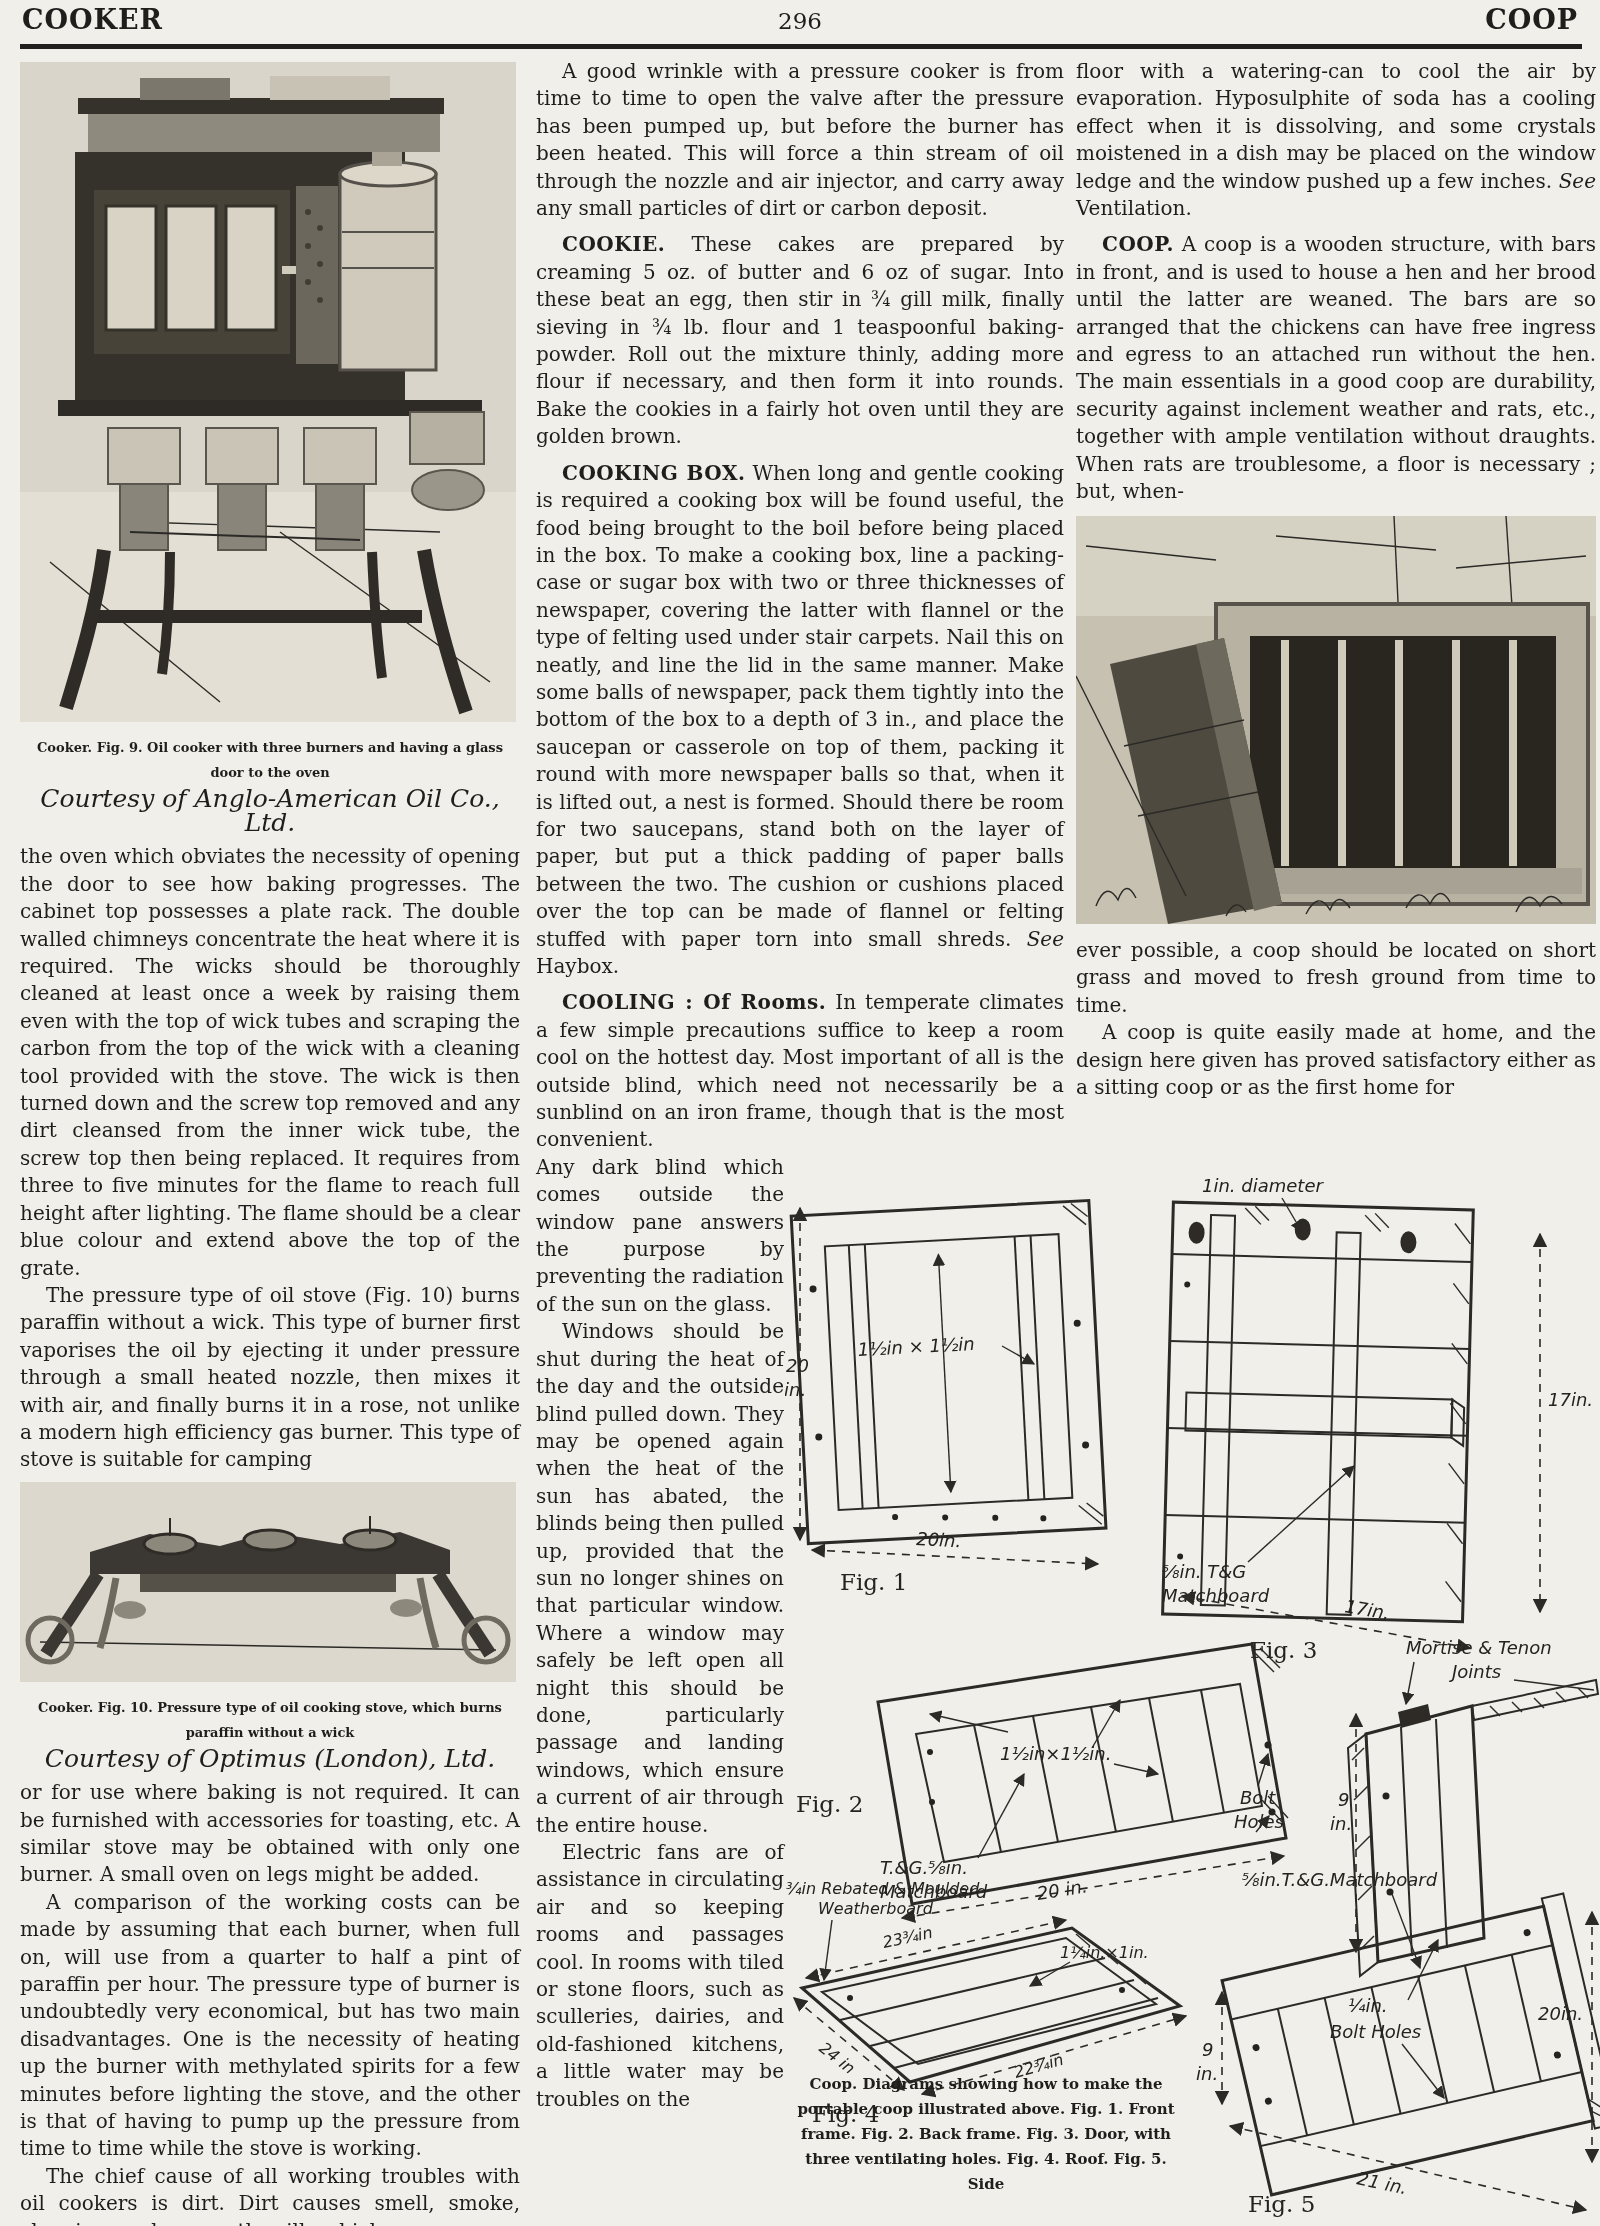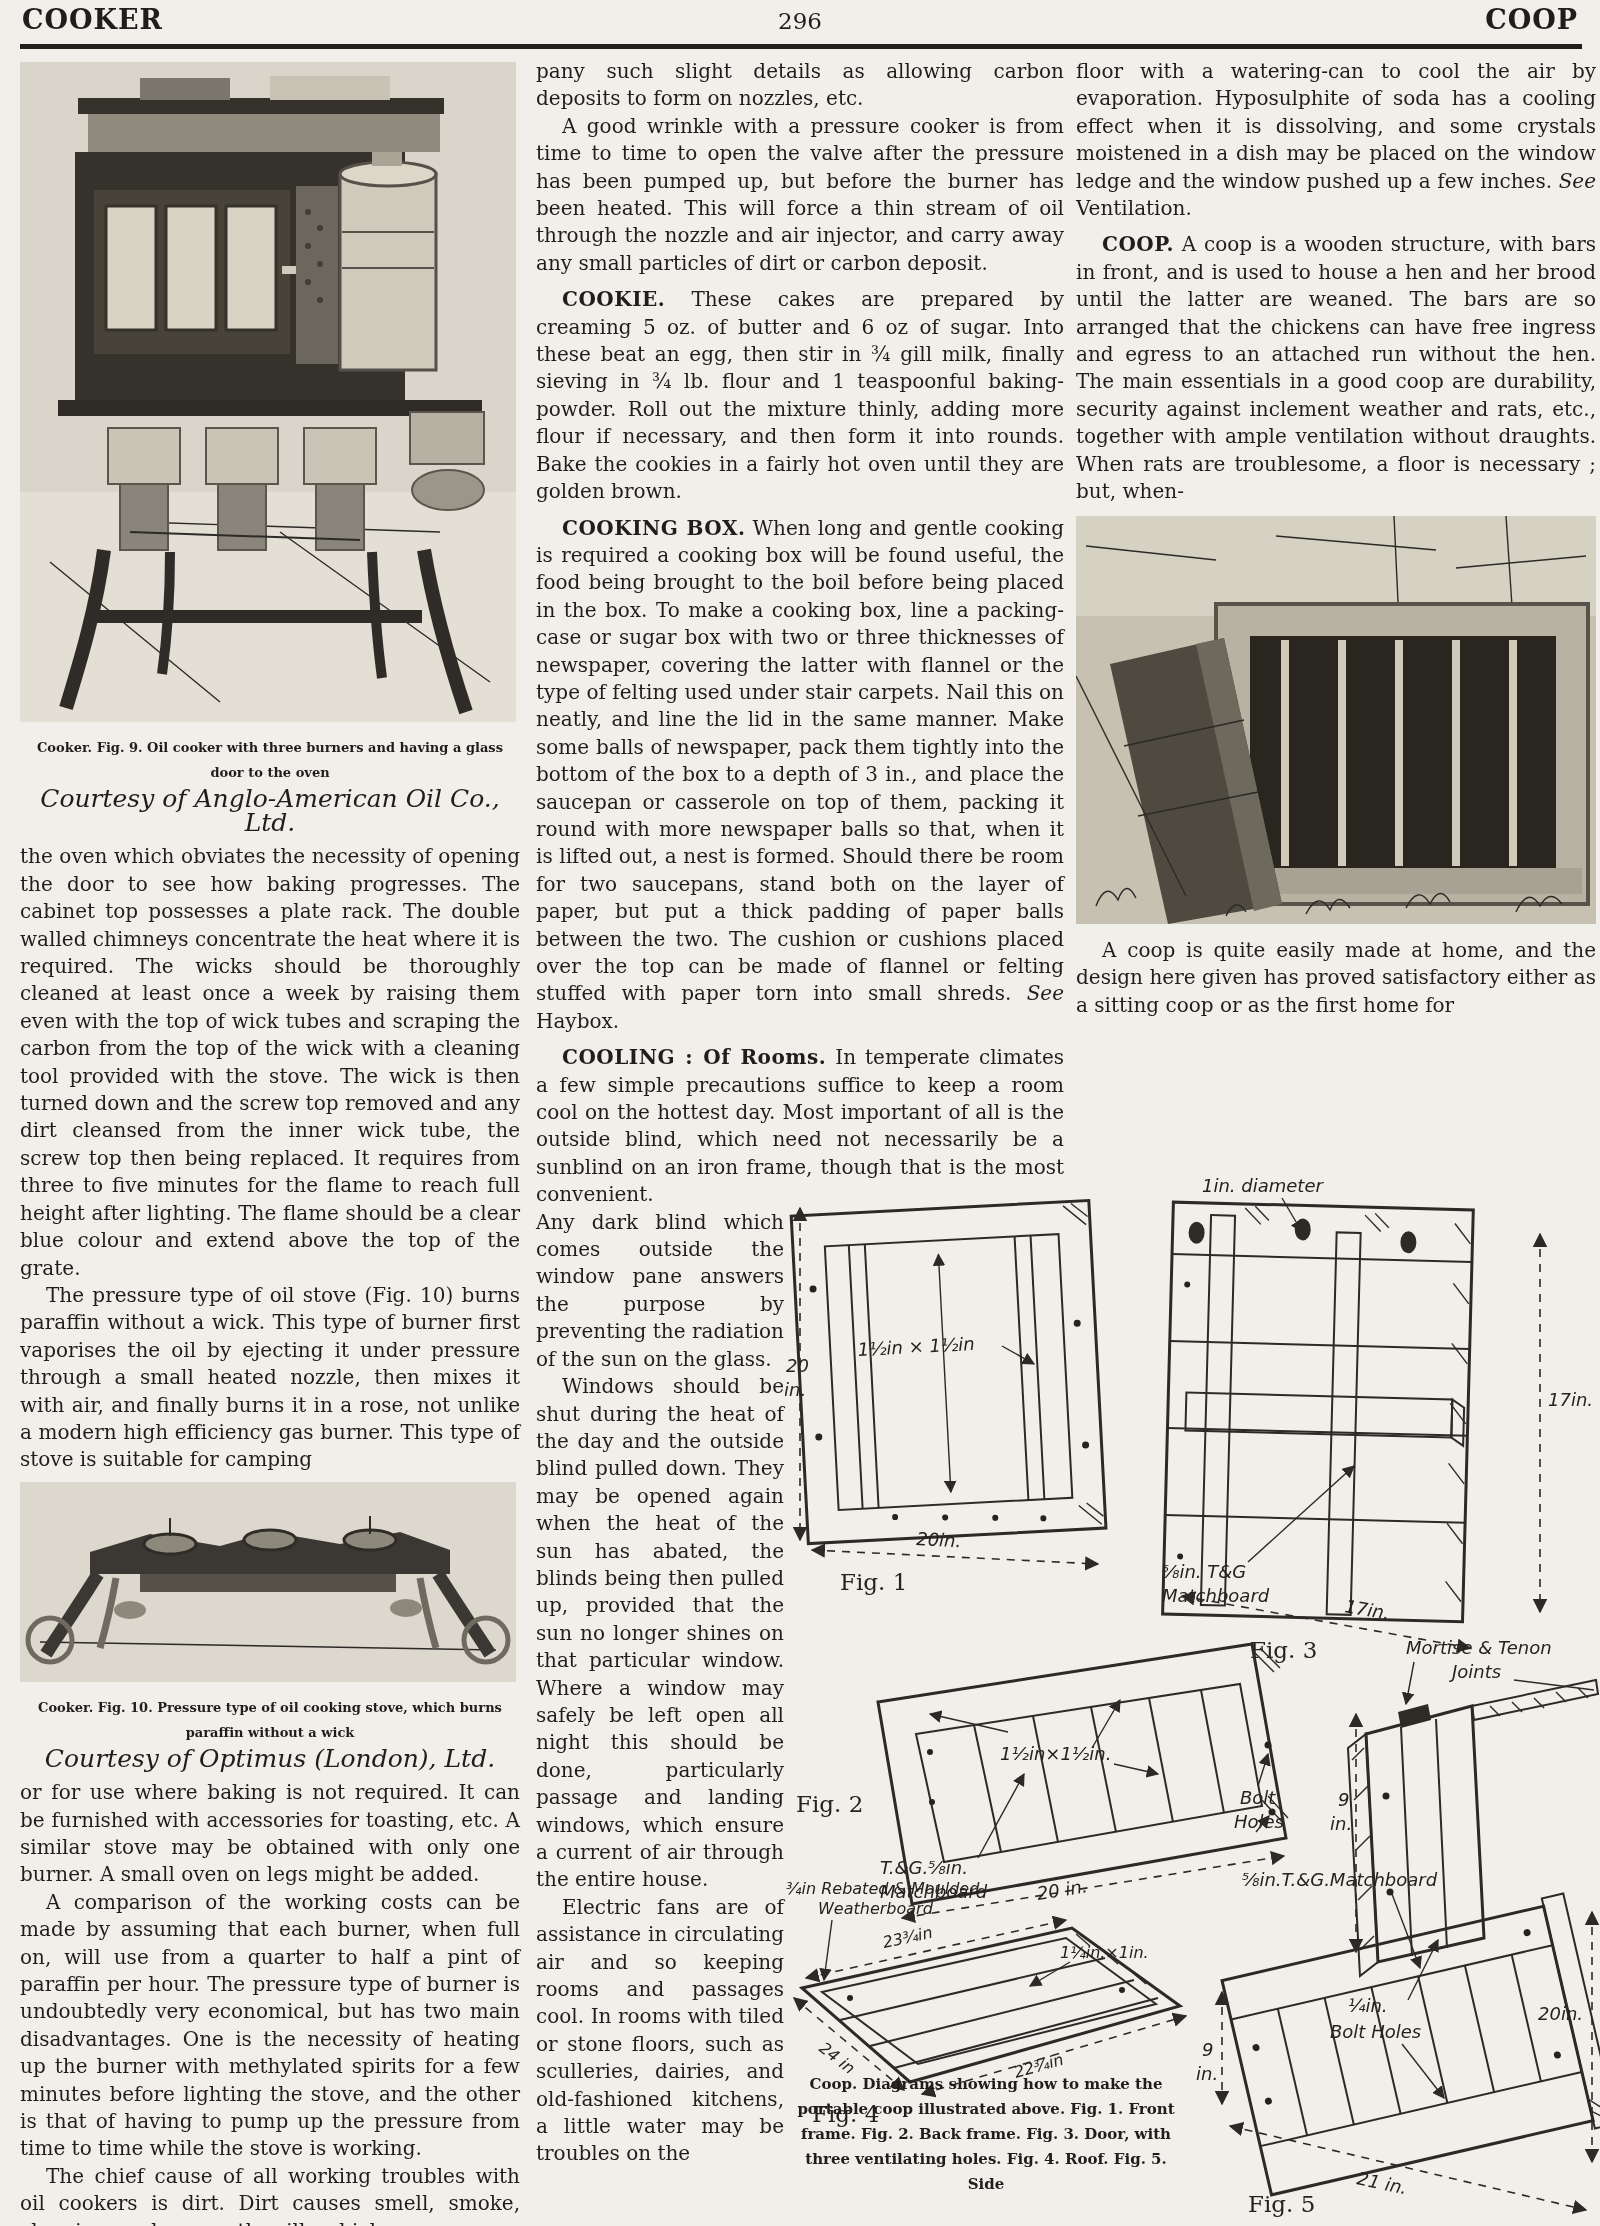--- a/index.html
+++ b/index.html
@@ -125,21 +125,20 @@
   </div>
   <p class="figcap">Cooker. Fig. 10. Pressure type of oil cooking stove, which burns paraffin without a wick</p>
   <p class="figcredit">Courtesy of Optimus (London), Ltd.</p>
 
   <p>or for use where baking is not required. It can be furnished with accessories for toasting, etc. A similar stove may be obtained with only one burner. A small oven on legs might be added.</p>
   <p class="ind">A comparison of the working costs can be made by assuming that each burner, when full on, will use from a quarter to half a pint of paraffin per hour. The pressure type of burner is undoubtedly very economical, but has two main disadvantages. One is the necessity of heating up the burner with methylated spirits for a few minutes before lighting the stove, and the other is that of having to pump up the pressure from time to time while the stove is working.</p>
   <p class="ind">The chief cause of all working troubles with oil cookers is dirt. Dirt causes smell, smoke, clogging, and many other ills which accom-</p>
 </div>
 
 <div class="col" id="col-mid">
-  <p>pany such slight details as allowing carbon deposits to form on nozzles, etc.</p>
   <p class="ind">A good wrinkle with a pressure cooker is from time to time to open the valve after the pressure has been pumped up, but before the burner has been heated. This will force a thin stream of oil through the nozzle and air injector, and carry away any small particles of dirt or carbon deposit.</p>
 
   <p class="ind sect"><b class="runin">COOKIE.</b> <span>These cakes are prepared by creaming 5 oz. of butter and 6 oz of sugar. Into these beat an egg, then stir in ¾ gill milk, finally sieving in ¾ lb. flour and 1 teaspoonful baking-powder. Roll out the mixture thinly, adding more flour if necessary, and then form it into rounds. Bake the cookies in a fairly hot oven until they are golden brown.</span></p>
 
   <p class="ind sect"><b class="runin">COOKING BOX.</b> <span>When long and gentle cooking is required a cooking box will be found useful, the food being brought to the boil before being placed in the box. To make a cooking box, line a packing-case or sugar box with two or three thicknesses of newspaper, covering the latter with flannel or the type of felting used under stair carpets. Nail this on neatly, and line the lid in the same manner. Make some balls of newspaper, pack them tightly into the bottom of the box to a depth of 3 in., and place the saucepan or casserole on top of them, packing it round with more newspaper balls so that, when it is lifted out, a nest is formed. Should there be room for two saucepans, stand both on the layer of paper, but put a thick padding of paper balls between the two. The cushion or cushions placed over the top can be made of flannel or felting stuffed with paper torn into small shreds. </span><i>See</i><span> Haybox.</span></p>
 
   <p class="ind sect"><b class="runin">COOLING : Of Rooms.</b> <span>In temperate climates a few simple precautions suffice to keep a room cool on the hottest day. Most important of all is the outside blind, which need not necessarily be a sunblind on an iron frame, though that is the most convenient.</span></p>
 
   <div class="narrow">
     <p>Any dark blind which comes outside the window pane answers the purpose by preventing the radiation of the sun on the glass.</p>
@@ -176,20 +175,21 @@
       <line x1="48" y1="230" x2="168" y2="204" class="thin" stroke="#6e695d"></line>
       <line x1="62" y1="300" x2="182" y2="276" class="thin" stroke="#6e695d"></line>
       <path d="M20,390 q10,-26 22,-6 q8,-22 18,-2" class="thin" stroke="#e0dccd"></path>
       <path d="M230,398 q12,-24 24,-4 q8,-20 20,-2" class="thin" stroke="#e0dccd"></path>
       <path d="M330,392 q12,-24 24,-4 q10,-20 20,-2" class="thin" stroke="#e0dccd"></path>
       <path d="M440,396 q12,-26 24,-6 q10,-18 22,-2" class="thin" stroke="#e0dccd"></path>
       <path d="M150,400 q10,-20 20,-4" class="thin" stroke="#8e897b"></path>
     </svg>
   </div>
 
+  <p style="margin-top:6px;">ever possible, a coop should be located on short grass and moved to fresh ground from time to time.</p>
   <p class="ind">A coop is quite easily made at home, and the design here given has proved satisfactory either as a sitting coop or as the first home for</p>
 </div>
 
 <svg id="diagrams" viewBox="785 1160 815 1066">
   <defs>
     <marker id="ah" viewBox="0 0 10 10" refX="9" refY="5" markerWidth="9" markerHeight="9" orient="auto-start-reverse">
       <path d="M0,0 L10,5 L0,10 z" fill="#2b2a27"></path>
     </marker>
   </defs>
 

